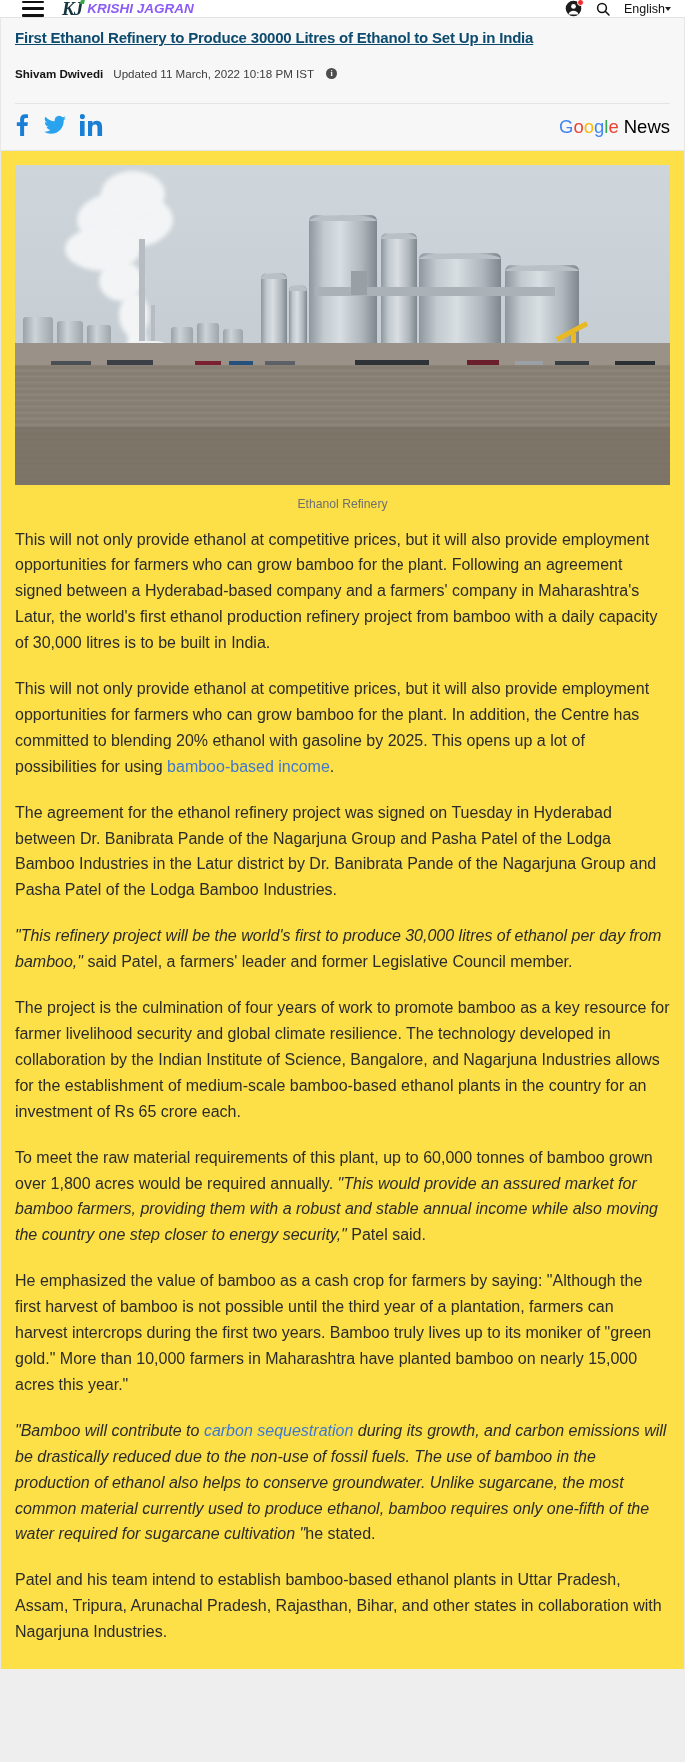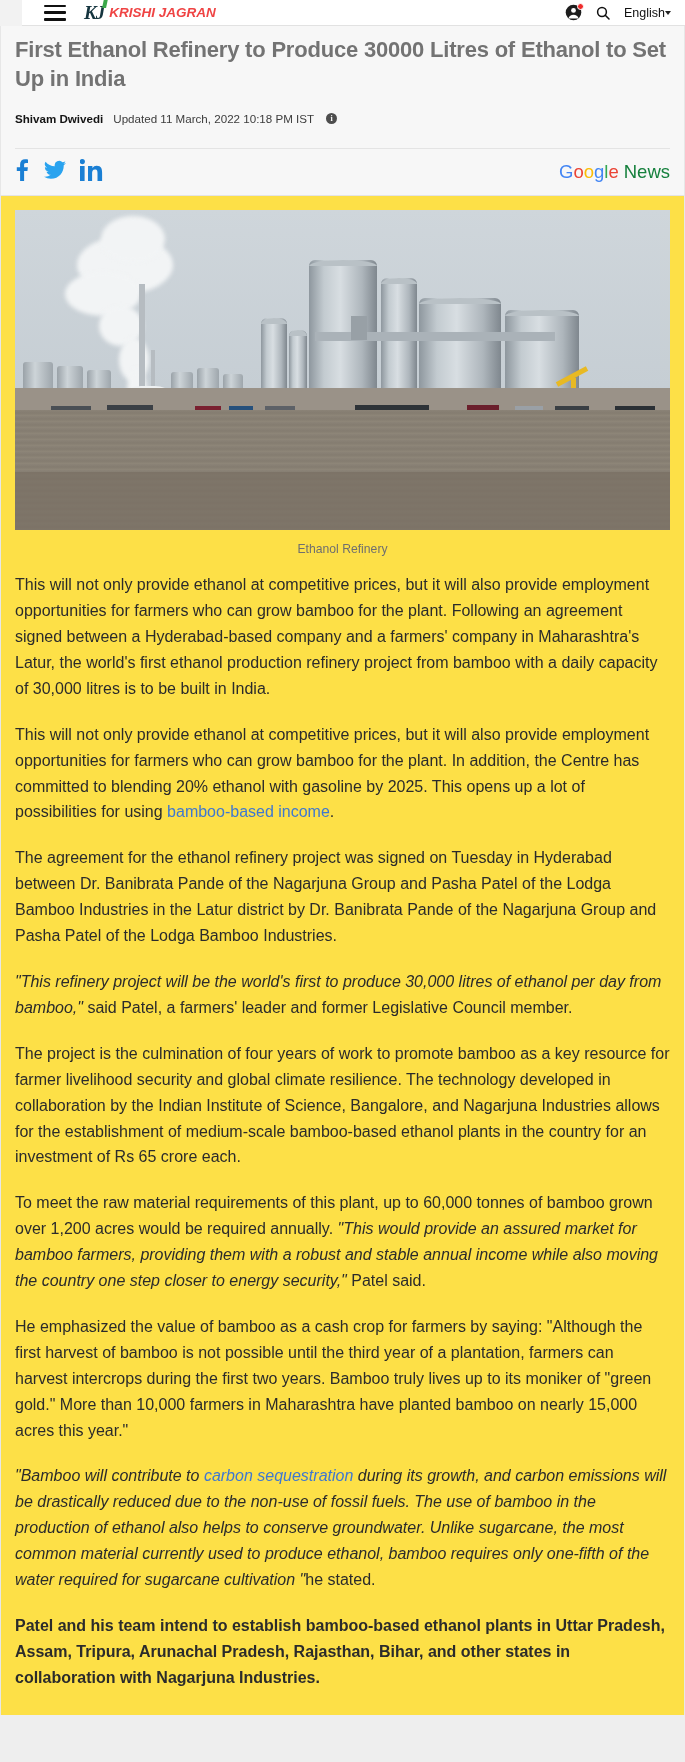--- a/index.html
+++ b/index.html
@@ -9,68 +9,68 @@
     background: #eeeeee;
     font-family: "Liberation Sans", sans-serif;
     color: #222222;
     -webkit-font-smoothing: antialiased;
   }
   .page { width: 685px; background:#f2f2f2; }
 
   
   .topbar {
     background:#ffffff;
-    height: 26px;
+    height: 18px;
     display:flex;
     align-items:center;
     padding: 0 14px 0 22px;
     border-bottom: 1px solid #e2e2e2;
     position: relative;
-    margin-left: 22px;
   }
   .hamburger { width:22px; height:16px; display:flex; flex-direction:column; justify-content:space-between; cursor:pointer; flex:0 0 auto; }
   .hamburger span { display:block; height:2.6px; background:#111; border-radius:1px; }
   .brand { display:flex; align-items:center; margin-left:18px; flex:0 0 auto; }
   .brand-kj {
     font-family:"Liberation Serif", serif;
     font-weight:bold; font-style:italic;
     font-size:19px; color:#15353f; letter-spacing:-1px;
     position:relative; padding-right:2px;
   }
   .brand-kj::after{
     content:""; position:absolute; right:-1px; top:-3px;
     width:4px; height:9px; background:#3aa84a; transform: skewX(-12deg);
   }
   .brand-name {
     font-family:"Liberation Sans", sans-serif;
     font-weight:bold; font-style:italic; font-size:13.5px;
-    color:#ef4444; letter-spacing:0px; margin-left:3px;
+    color:#8b5cf6; letter-spacing:0px; margin-left:3px;
   }
   .nav-right { margin-left:auto; display:flex; align-items:center; gap:13px; }
   .avatar-wrap { position:relative; width:17px; height:17px; }
   .avatar-wrap svg { display:block; }
   .badge-dot {
     position:absolute; top:-1px; right:-2px;
     width:7px; height:7px; border-radius:50%;
     background:#ef2b2b; border:1.2px solid #fff;
   }
   .search-ico svg { display:block; }
   .lang { font-size:12.5px; color:#111; font-weight:normal; display:flex; align-items:center; cursor:pointer;}
   .caret { width:0;height:0;border-left:3.5px solid transparent;border-right:3.5px solid transparent;border-top:4px solid #222; }
 
   
   .article-head { background:#f7f7f7; padding: 10px 14px 0 14px; border-left:1px solid #e7e7e7; border-right:1px solid #e7e7e7;}
   h1.title {
     margin:0 0 0 0;
-    font-size: 22px;
+    font-size: 15px;
     line-height: 1.30;
     font-weight: bold;
-    color:#737373;
+    color:#0c4a6e;
     letter-spacing:-0.2px;
     font-family:"Liberation Sans", sans-serif;
+    text-decoration:underline;
   }
   .byline {
     display:flex; align-items:center; gap:10px;
     padding: 19px 0 23px 0;
     font-size: 11.6px;
     color:#333;
     border-bottom:1px solid #e4e4e4;
   }
   .byline .author { font-weight:bold; color:#141414; }
   .byline .updated { color:#3c3c3c; }
@@ -87,21 +87,21 @@
     display:flex; align-items:center;
     padding: 10px 14px 10px 14px;
     border-left:1px solid #e7e7e7; border-right:1px solid #e7e7e7;
     border-bottom:1px solid #e4e4e4;
   }
   .share-icons { display:flex; align-items:center; gap:14px; }
   .share-icons a { display:block; cursor:pointer; }
   .gnews { margin-left:auto; display:flex; align-items:baseline; font-size:18.5px; font-family:"Liberation Sans", sans-serif; }
   .gnews .g1{color:#4285F4;} .gnews .g2{color:#EA4335;} .gnews .g3{color:#FBBC05;}
   .gnews .g4{color:#4285F4;} .gnews .g5{color:#34A853;} .gnews .g6{color:#EA4335;}
-  .gnews .news { color:#15803d; margin-left:5px; }
+  .gnews .news { color:#000000; margin-left:5px; }
 
   
   .article-body {
     background:#fde047;
     padding: 14px 14px 24px 14px;
     border-left:1px solid #e7e7e7; border-right:1px solid #e7e7e7;
   }
   .hero {
     width: 655px; height: 320px; margin: 0 0 0 0;
     position:relative; overflow:hidden; display:block;
@@ -128,21 +128,21 @@
     text-align:center; color:#6f6f6f; font-size:12.2px;
     padding: 12px 0 16px 0; font-family:"Liberation Sans", sans-serif;
   }
   p.para {
     margin: 0 0 20px 0;
     font-size: 16px;
     line-height: 1.62;
     color:#2b2b2b;
     font-family:"Liberation Sans", sans-serif;
   }
-  p.para:last-child { margin-bottom: 0; font-weight: bold; }
+  p.para:last-child { margin-bottom: 0; }
   .ital { font-style: italic; }
   a.inline-link { color:#3f78d0; text-decoration:none; cursor:pointer; }
 </style>
 </head>
 <body>
 
 <div class="page">
 
   <div class="topbar">
     <div class="hamburger">
@@ -275,21 +275,21 @@
     <p class="para">This will not only provide ethanol at competitive prices, but it will also provide employment opportunities for farmers who can grow bamboo for the plant. Following an agreement signed between a Hyderabad-based company and a farmers' company in Maharashtra's Latur, the world's first ethanol production refinery project from bamboo with a daily capacity of 30,000 litres is to be built in India.</p>
 
     <p class="para"><span>This will not only provide ethanol at competitive prices, but it will also provide employment opportunities for farmers who can grow bamboo for the plant. In addition, the Centre has committed to blending 20% ethanol with gasoline by 2025. This opens up a lot of possibilities for using </span><a class="inline-link">bamboo-based income</a><span>.</span></p>
 
     <p class="para">The agreement for the ethanol refinery project was signed on Tuesday in Hyderabad between Dr. Banibrata Pande of the Nagarjuna Group and Pasha Patel of the Lodga Bamboo Industries in the Latur district by Dr. Banibrata Pande of the Nagarjuna Group and Pasha Patel of the Lodga Bamboo Industries.</p>
 
     <p class="para"><span class="ital">"This refinery project will be the world's first to produce 30,000 litres of ethanol per day from bamboo,"</span><span> said Patel, a farmers' leader and former Legislative Council member.</span></p>
 
     <p class="para">The project is the culmination of four years of work to promote bamboo as a key resource for farmer livelihood security and global climate resilience. The technology developed in collaboration by the Indian Institute of Science, Bangalore, and Nagarjuna Industries allows for the establishment of medium-scale bamboo-based ethanol plants in the country for an investment of Rs 65 crore each.</p>
 
-    <p class="para"><span>To meet the raw material requirements of this plant, up to 60,000 tonnes of bamboo grown over 1,200 acres would be required annually. </span><span class="ital">"This would provide an assured market for bamboo farmers, providing them with a robust and stable annual income while also moving the country one step closer to energy security,"</span><span> Patel said.</span></p>
+    <p class="para"><span>To meet the raw material requirements of this plant, up to 60,000 tonnes of bamboo grown over 1,800 acres would be required annually. </span><span class="ital">"This would provide an assured market for bamboo farmers, providing them with a robust and stable annual income while also moving the country one step closer to energy security,"</span><span> Patel said.</span></p>
 
     <p class="para">He emphasized the value of bamboo as a cash crop for farmers by saying: "Although the first harvest of bamboo is not possible until the third year of a plantation, farmers can harvest intercrops during the first two years. Bamboo truly lives up to its moniker of "green gold." More than 10,000 farmers in Maharashtra have planted bamboo on nearly 15,000 acres this year."</p>
 
     <p class="para ital"><span>"Bamboo will contribute to </span><a class="inline-link">carbon sequestration</a><span> during its growth, and carbon emissions will be drastically reduced due to the non-use of fossil fuels. The use of bamboo in the production of ethanol also helps to conserve groundwater. Unlike sugarcane, the most common material currently used to produce ethanol, bamboo requires only one-fifth of the water required for sugarcane cultivation "</span><span style="font-style:normal">he stated.</span></p>
 
     <p class="para">Patel and his team intend to establish bamboo-based ethanol plants in Uttar Pradesh, Assam, Tripura, Arunachal Pradesh, Rajasthan, Bihar, and other states in collaboration with Nagarjuna Industries.</p>
 
   </div>
 </div>
 

